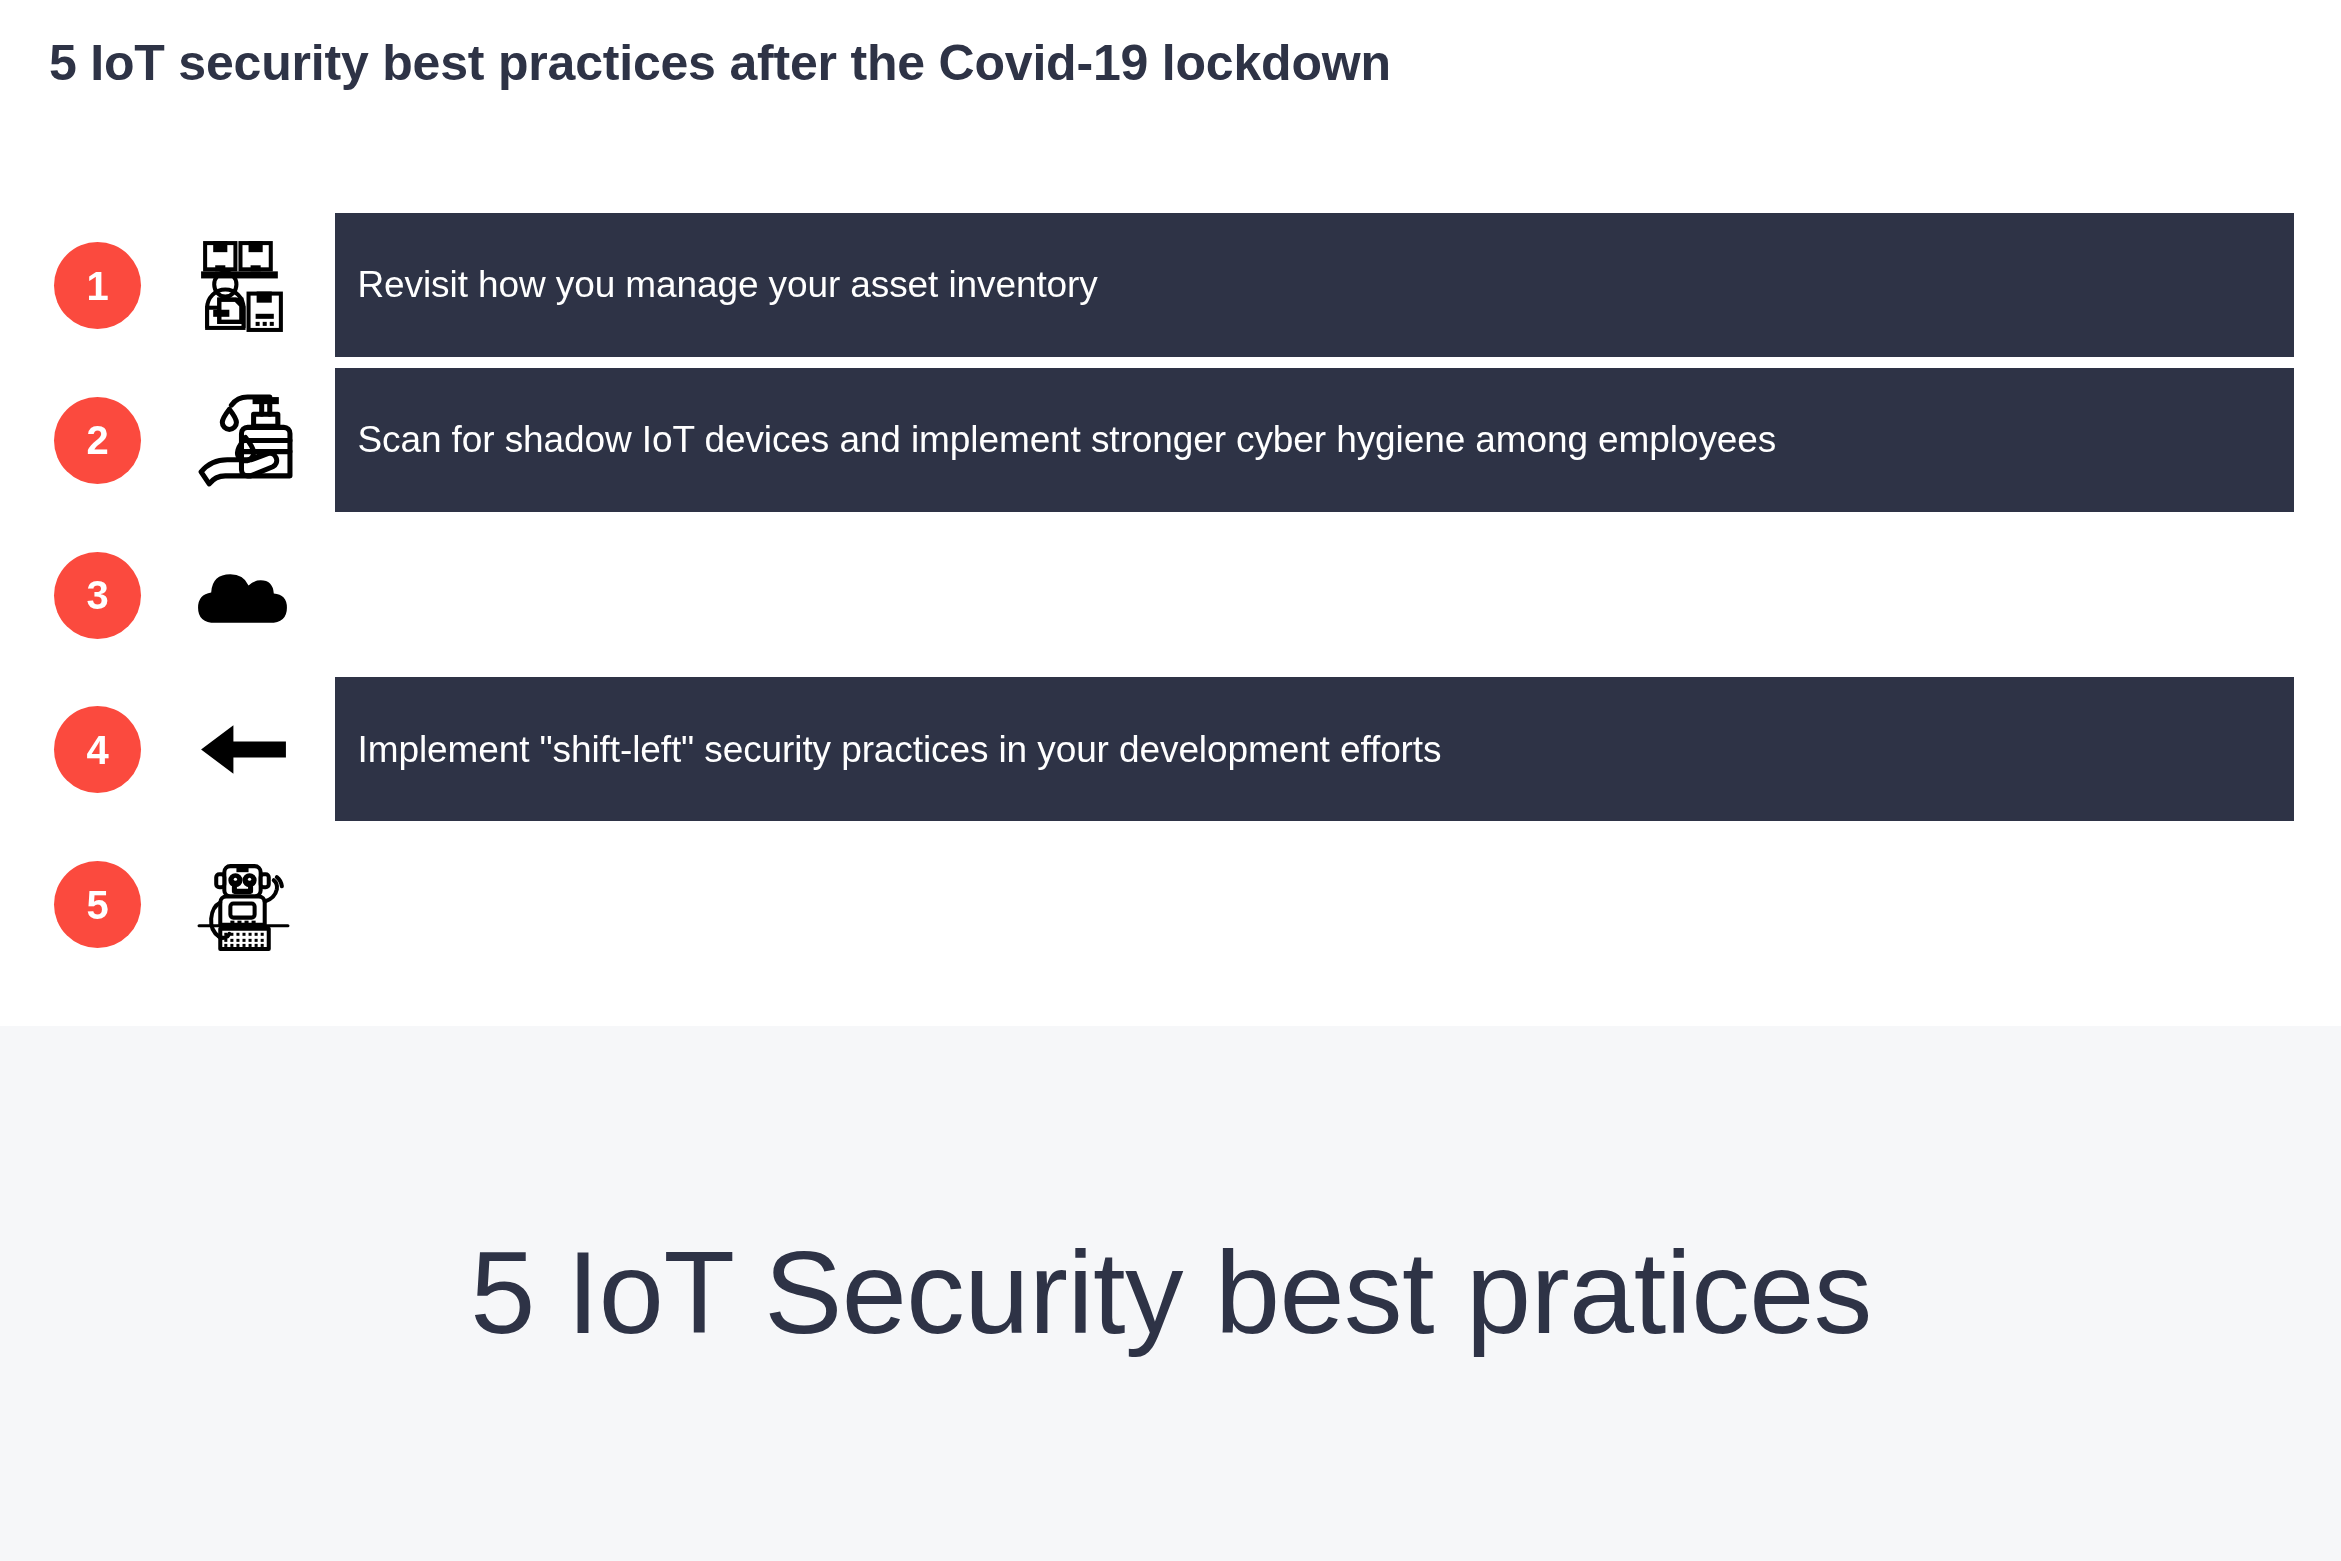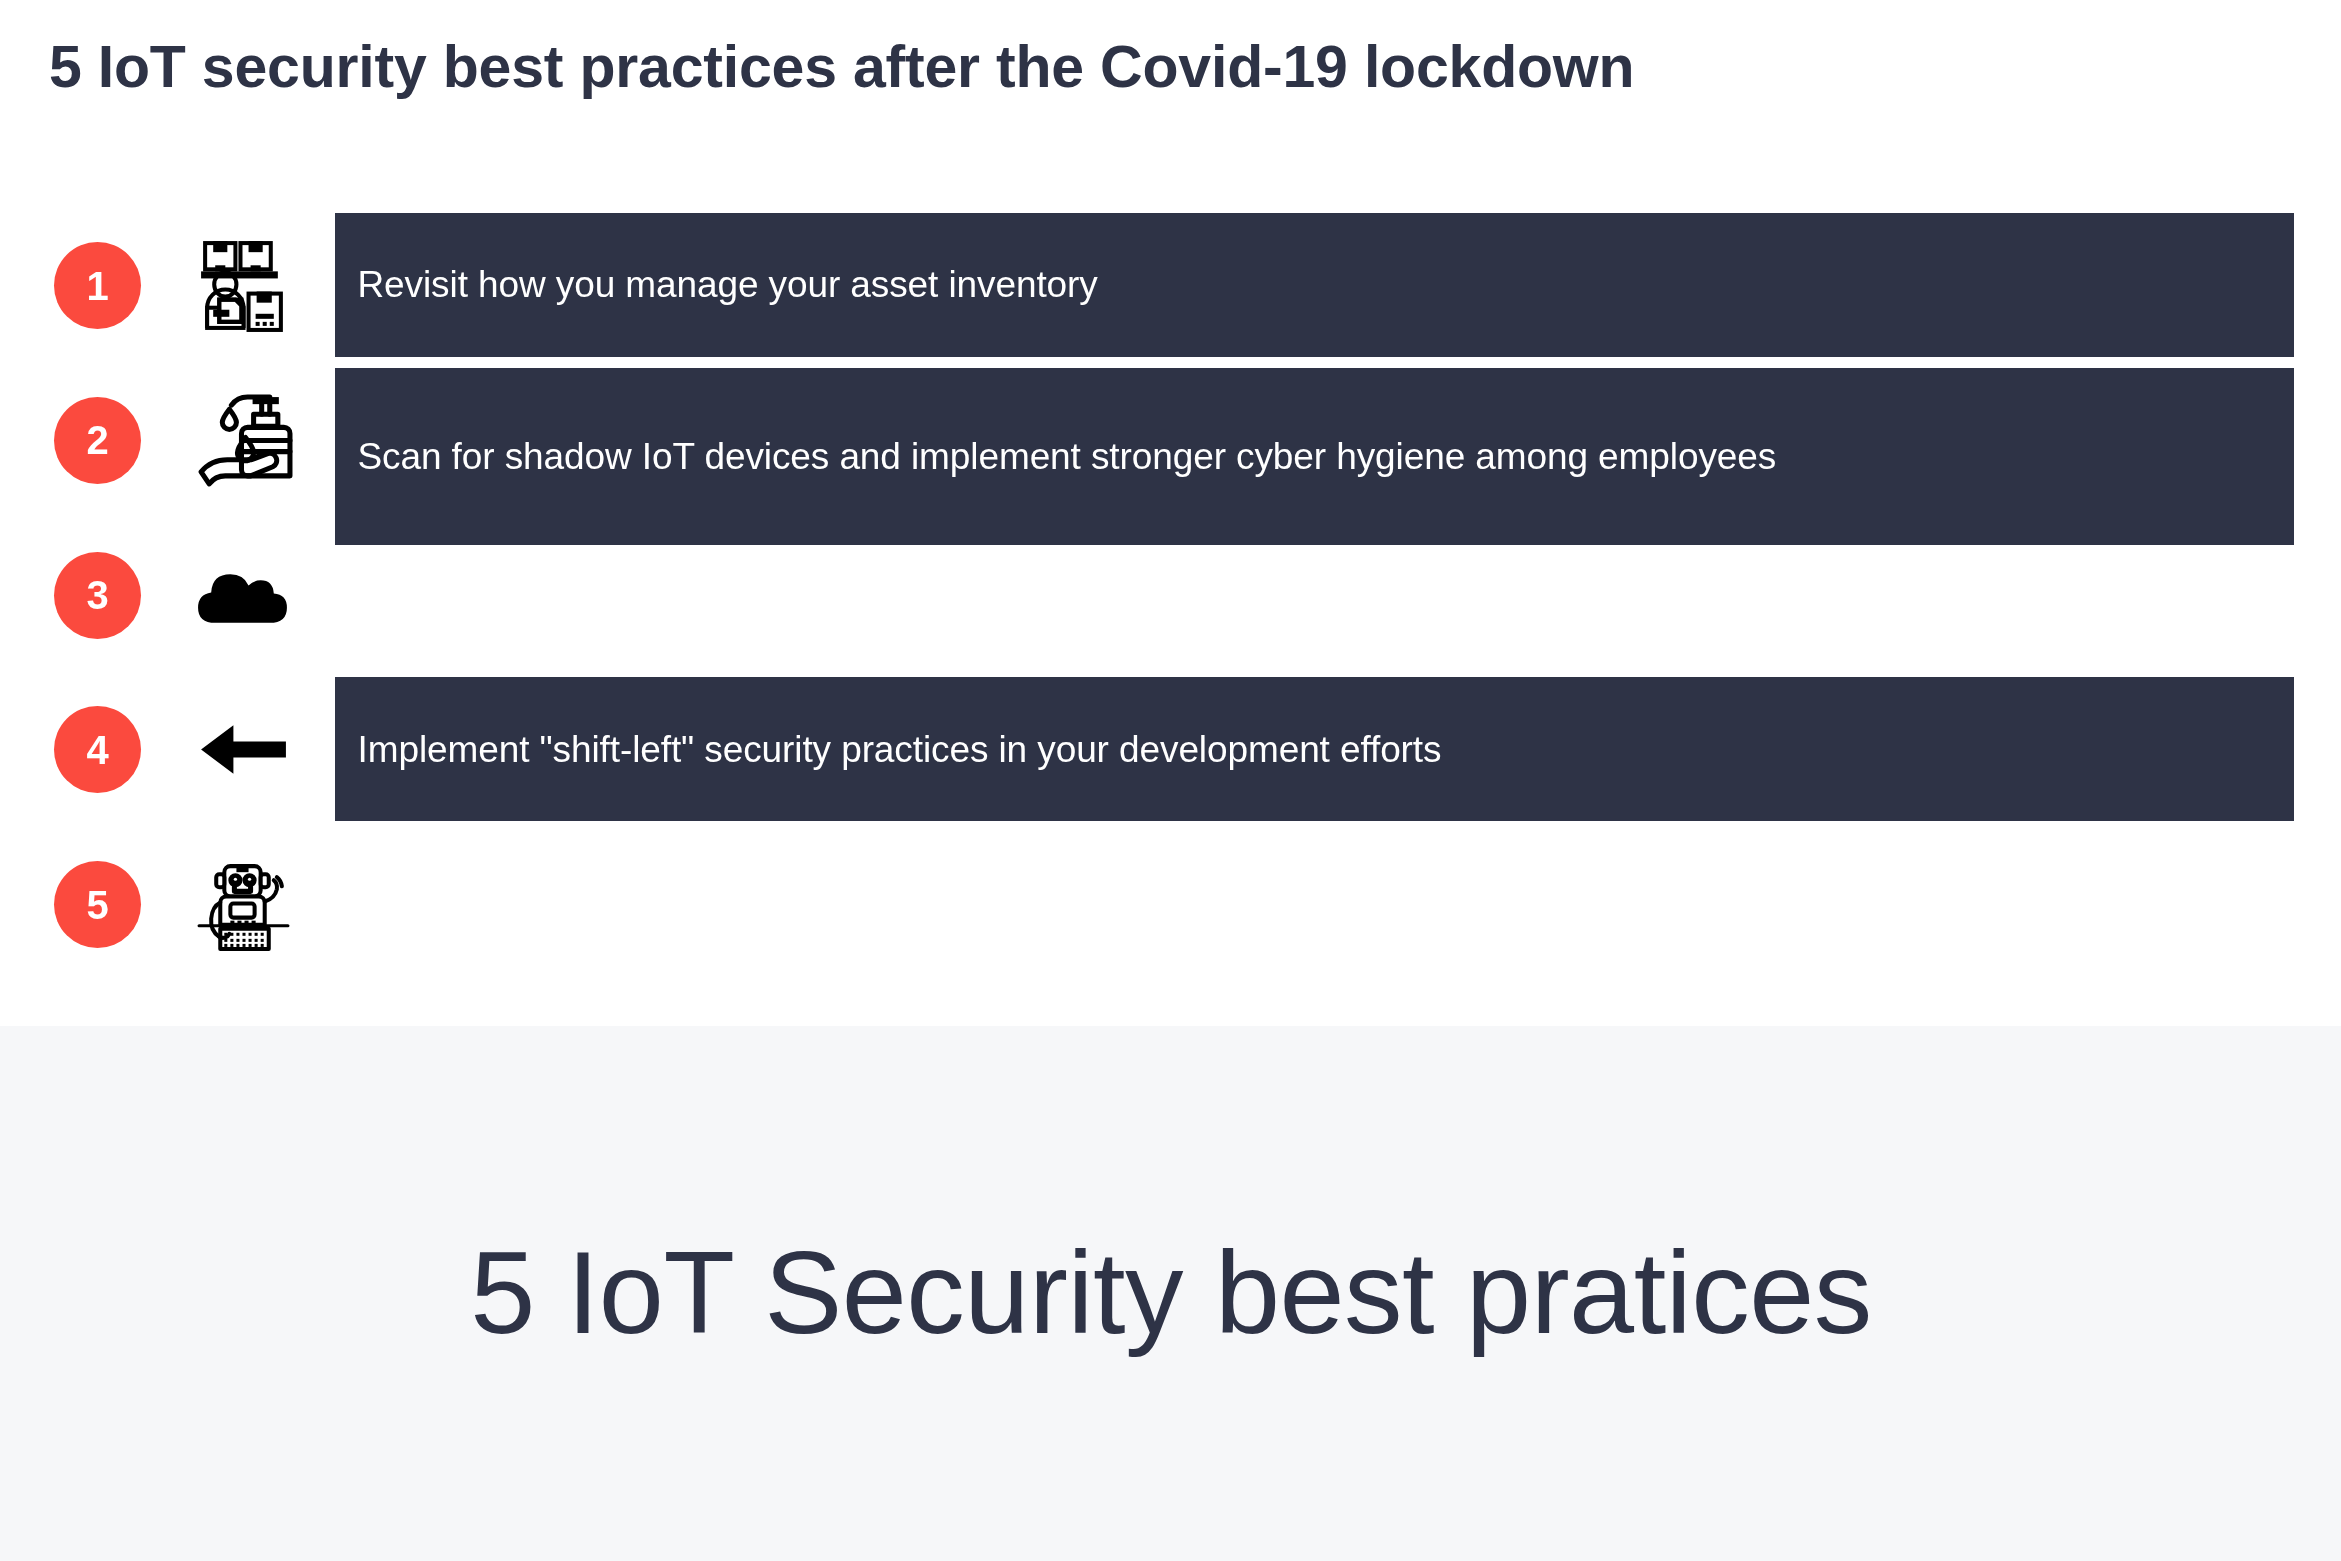--- a/index.html
+++ b/index.html
@@ -25,21 +25,21 @@
     left:0; top:0;
     width:2342px;
     height:1026px;
     background:#ffffff;
   }
 
   .page-title {
     position:absolute;
     left:49px;
     top:37px;
-    font-size:59px;
+    font-size:50px;
     font-weight:bold;
     color:#2e3346;
     letter-spacing:-0.2px;
     white-space:nowrap;
     line-height:1.05;
   }
 
   .rows {
     position:absolute;
     left:0;
@@ -98,21 +98,21 @@
 
   
   .row.h1 { height:144px; }
   .row.h1 .badge, .row.h1 .icon-slot, .row.h1 .bar { height:144px; top:0; }
   .row.h1 .badge { height:87px; top:29px; }
   .row.h1 .icon-slot { height:144px; }
 
   .row.h2 { height:144px; }
   .row.h2 .badge { height:87px; top:29px; }
   .row.h2 .icon-slot { height:144px; top:0; }
-  .row.h2 .bar { height:177px; top:0; }
+  .row.h2 .bar { height:144px; top:0; }
 
   
   .banner {
     position:absolute;
     left:0;
     top:1026px;
     width:2342px;
     height:535px;
     background:#f6f7f9;
     display:flex;

